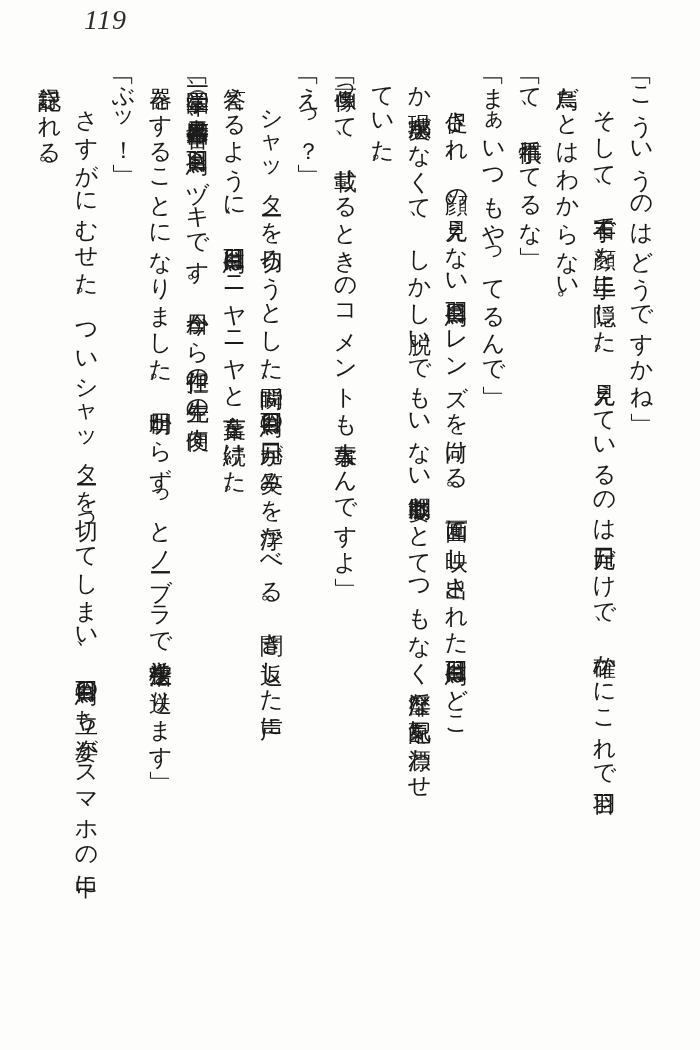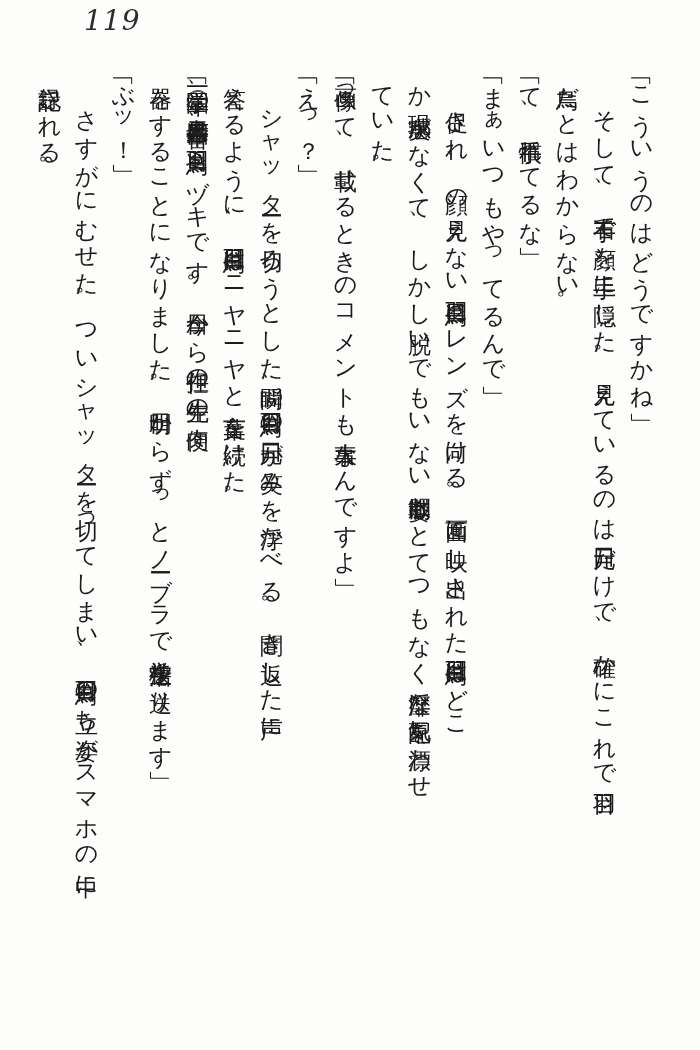--- a/index.html
+++ b/index.html
@@ -10,20 +10,21 @@
     width: 700px;
     height: 1050px;
     position: relative;
     overflow: hidden;
     background: #fdfdfc;
     font-family: "DejaVu Serif", "Liberation Serif", serif;
   }
   .page {
     position: absolute;
     inset: 0;
+    font-family: Liberation Serif, serif;
   }
   .page-number {
     position: absolute;
     top: 4px;
     left: 84px;
     font-size: 28px;
     font-style: italic;
     color: #2b2b2b;
     letter-spacing: 1px;
   }

